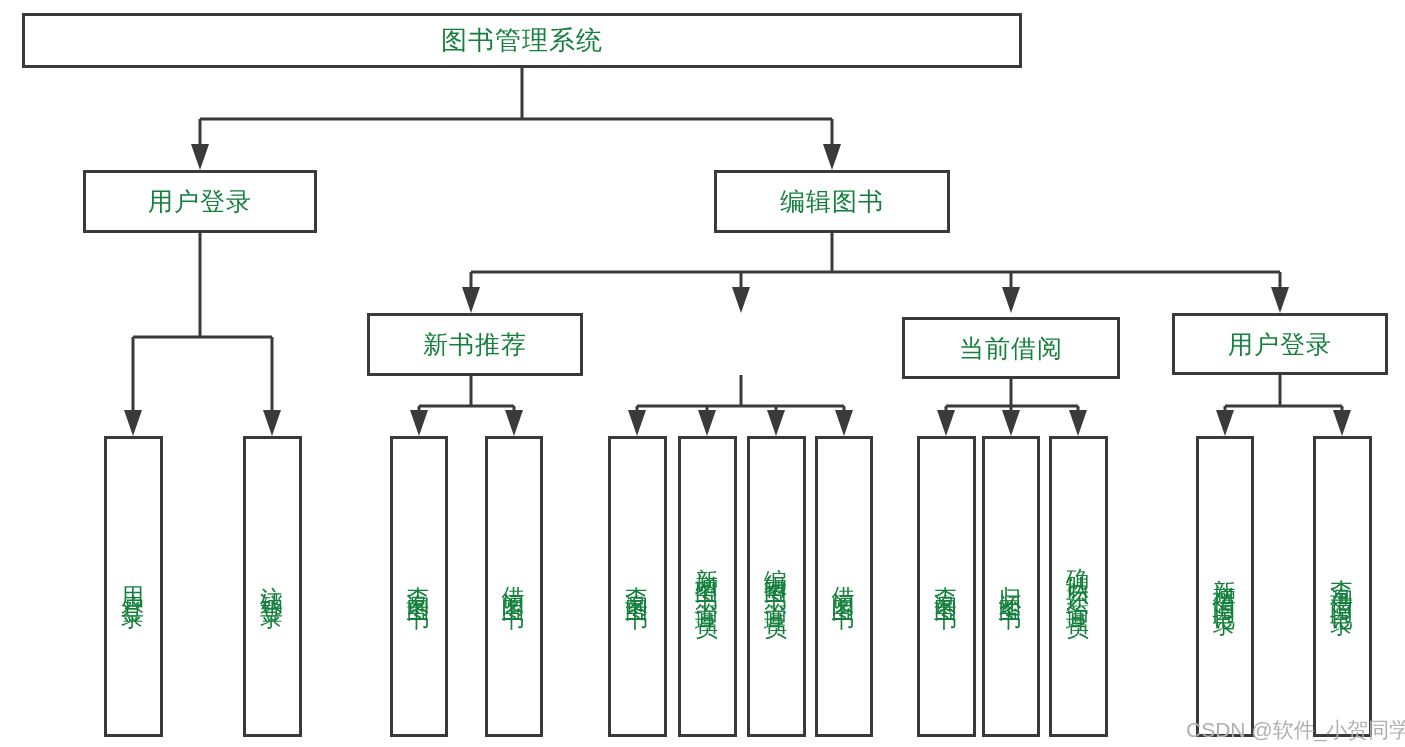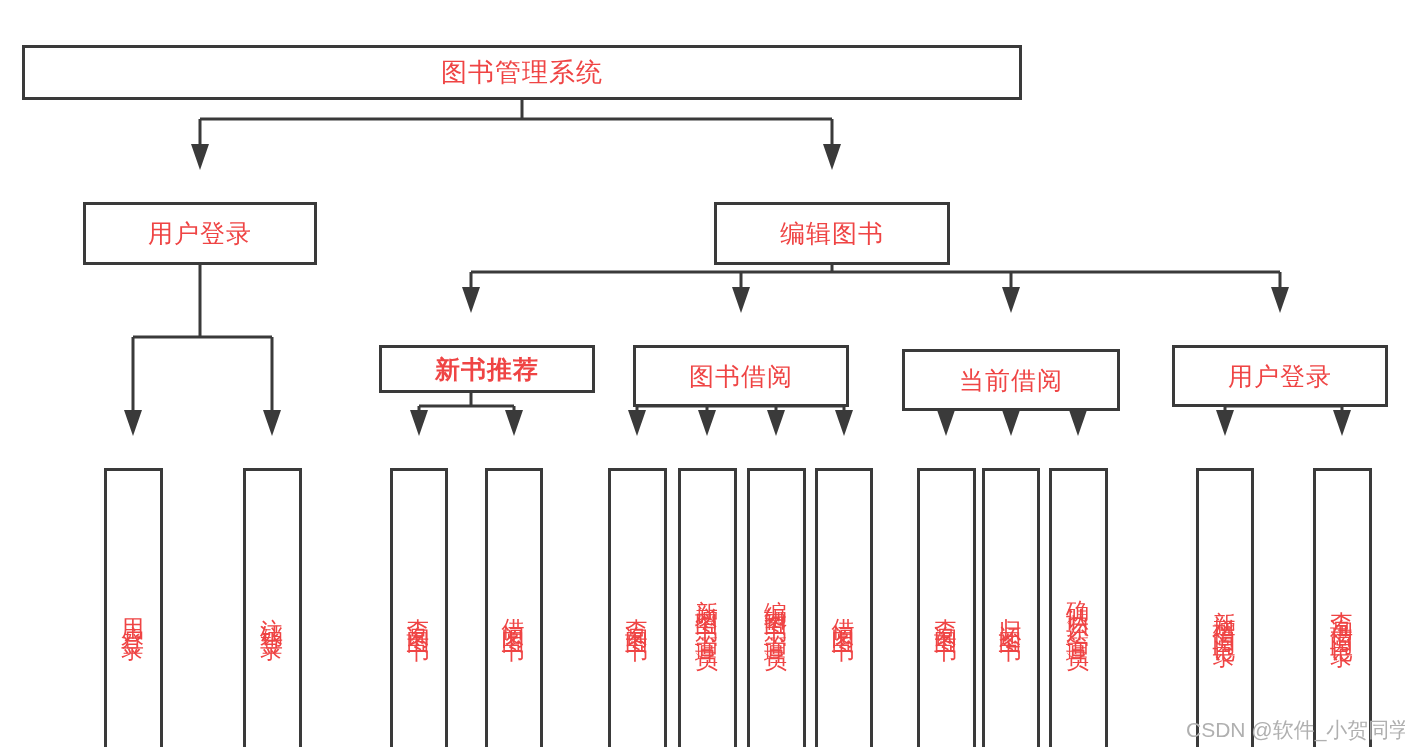--- a/index.html
+++ b/index.html
@@ -27,23 +27,22 @@
     stroke: none;
   }
   .node {
     position: absolute;
     box-sizing: border-box;
     border: 3px solid #3a3a3a;
     background: #ffffff;
     display: flex;
     align-items: center;
     justify-content: center;
-    color: #ef4444;
+    color: #15803d;
     z-index: 1;
-    margin-top: 32px;
   }
   .root-node  { font-size: 26px; letter-spacing: 1px; }
   .h-node     { font-size: 25px; letter-spacing: 1px; }
   .leaf {
     writing-mode: vertical-rl;
     text-orientation: mixed;
     font-size: 23px;
     letter-spacing: 7px;
     padding-bottom: 10px;
   }
@@ -96,25 +95,22 @@
     <span>图书管理系统</span>
   </div>
 
   <div class="node h-node" style="left:83px; top:170px; width:234px; height:63px;">
     <span>用户登录</span>
   </div>
   <div class="node h-node" style="left:714px; top:170px; width:236px; height:63px;">
     <span>编辑图书</span>
   </div>
 
-  <div class="node h-node" style="left:379px; top:313px; width:216px; height:48px;font-weight:bold;">
+  <div class="node h-node" style="left:367px; top:313px; width:216px; height:63px;">
     <span>新书推荐</span>
-  </div>
-  <div class="node h-node" style="left:633px; top:313px; width:216px; height:62px;">
-    <span>图书借阅</span>
   </div>
   <div class="node h-node" style="left:902px; top:317px; width:218px; height:62px;">
     <span>当前借阅</span>
   </div>
   <div class="node h-node" style="left:1172px; top:313px; width:216px; height:62px;">
     <span>用户登录</span>
   </div>
 
   <div class="node leaf" style="left:104px; top:436px; width:59px; height:301px;">
     <span>用户登录</span>

